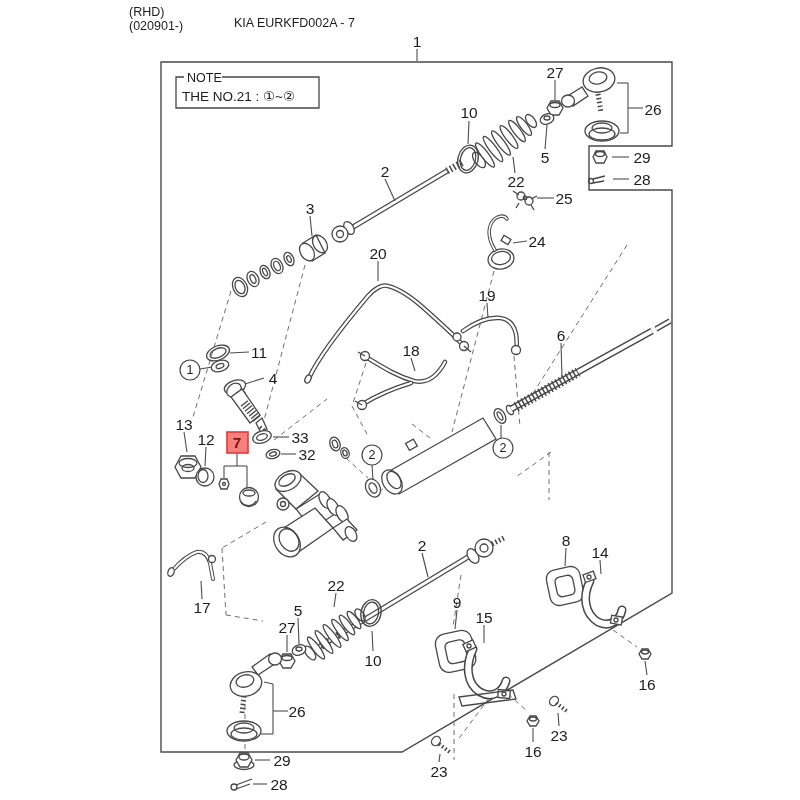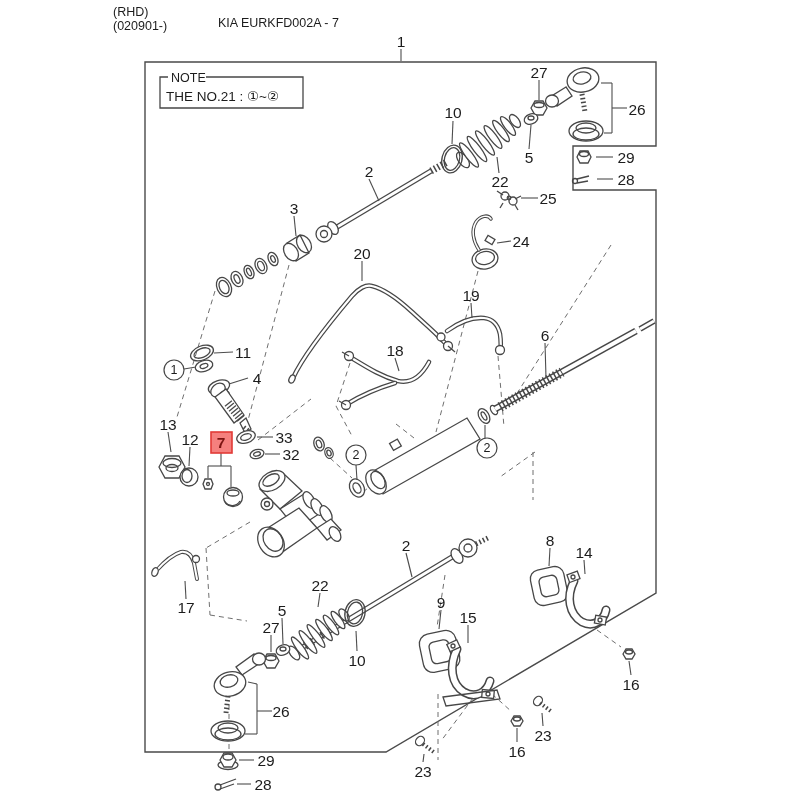--- a/index.html
+++ b/index.html
@@ -1,20 +1,20 @@
 <!DOCTYPE html>
 <html style="--line: #474747; --text: #1c1c1c; --leader: #4d4d4d; --dashed: #6f6f6f; --bg: #ffffff; --hl-fill: #f5807e; --hl-stroke: #e23a36; --hl-text: #7c1412;"><head>
 <meta charset="utf-8">
 <style>
   :root{
     --line:#474747; --text:#1c1c1c; --leader:#4d4d4d; --dashed:#6f6f6f;
     --hl-fill:#f5807e; --hl-stroke:#e23a36; --hl-text:#7c1412; --bg:#ffffff;
   }
   html,body{margin:0;padding:0;background:var(--bg);}
-  .page{width:684px;height:800px;position:relative;background:var(--bg);}
+  .page{width:684px;height:800px;position:relative;background:var(--bg);padding-left:16px;}
   svg{display:block;}
   svg .w{fill:#fff;stroke:var(--line);stroke-width:1.3px;}
   svg .s{fill:none;stroke:var(--line);stroke-width:1.3px;}
   svg .pipe{fill:none;stroke:var(--line);stroke-width:4.6px;stroke-linejoin:round;stroke-linecap:round;}
   svg .pcore{fill:none;stroke:#fff;stroke-width:2.2px;stroke-linejoin:round;stroke-linecap:round;}
   svg .rod{fill:none;stroke:var(--line);stroke-width:8px;}
   svg .rcore{fill:none;stroke:#fff;stroke-width:4.6px;}
   svg .thr{fill:none;stroke:var(--line);stroke-dasharray:1.5 2.4;}
   svg .spl{fill:none;stroke:#4a4a4a;stroke-width:9px;stroke-dasharray:1.3 1.9;}
   svg .dash{fill:none;stroke:var(--dashed);stroke-width:1px;stroke-dasharray:5 4;}

